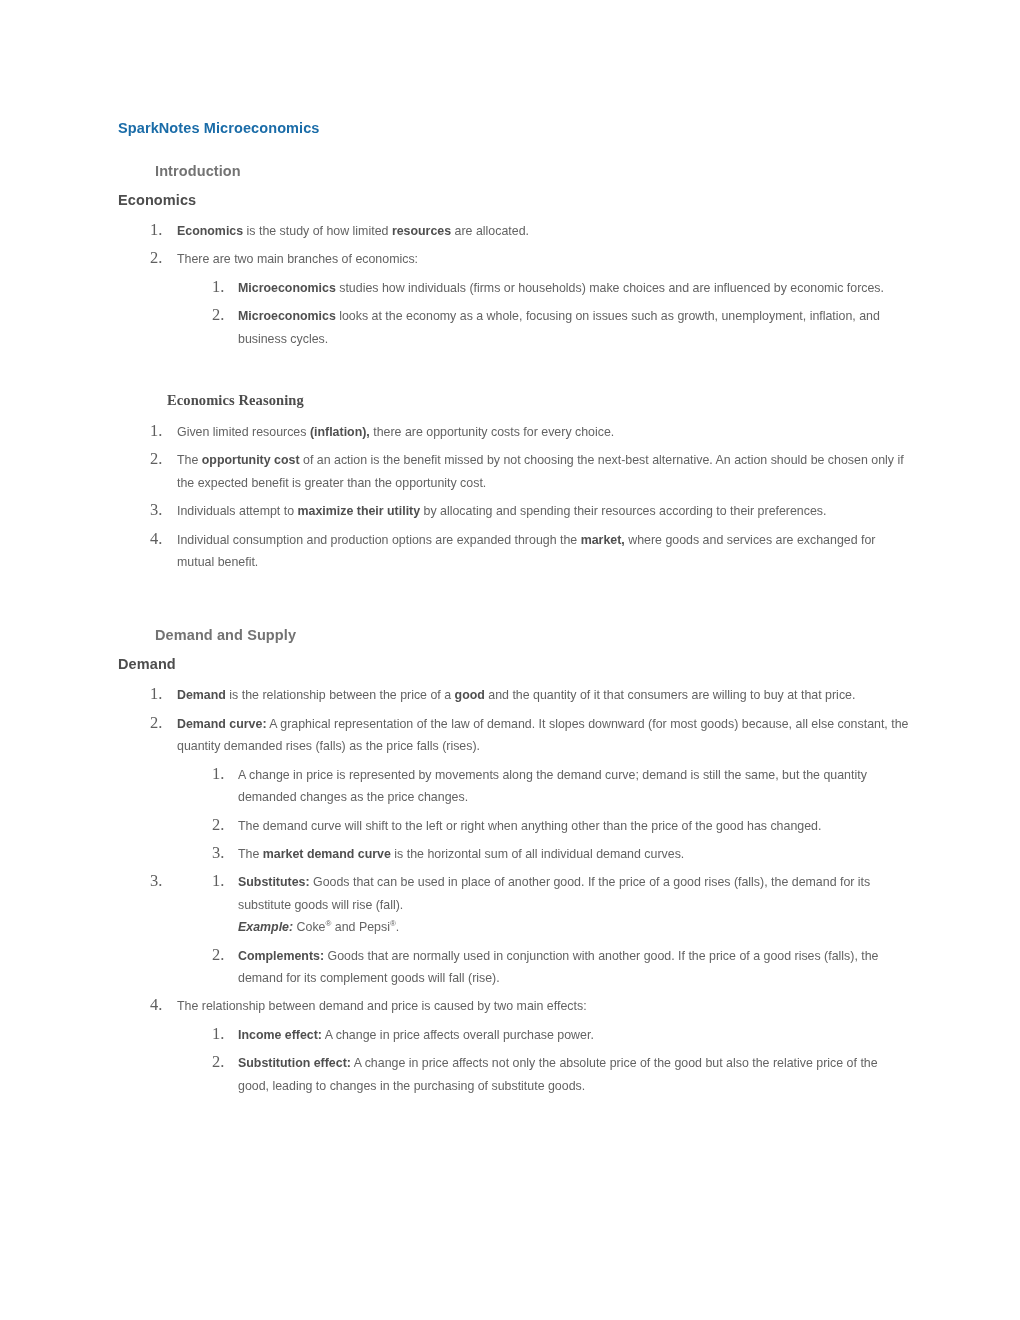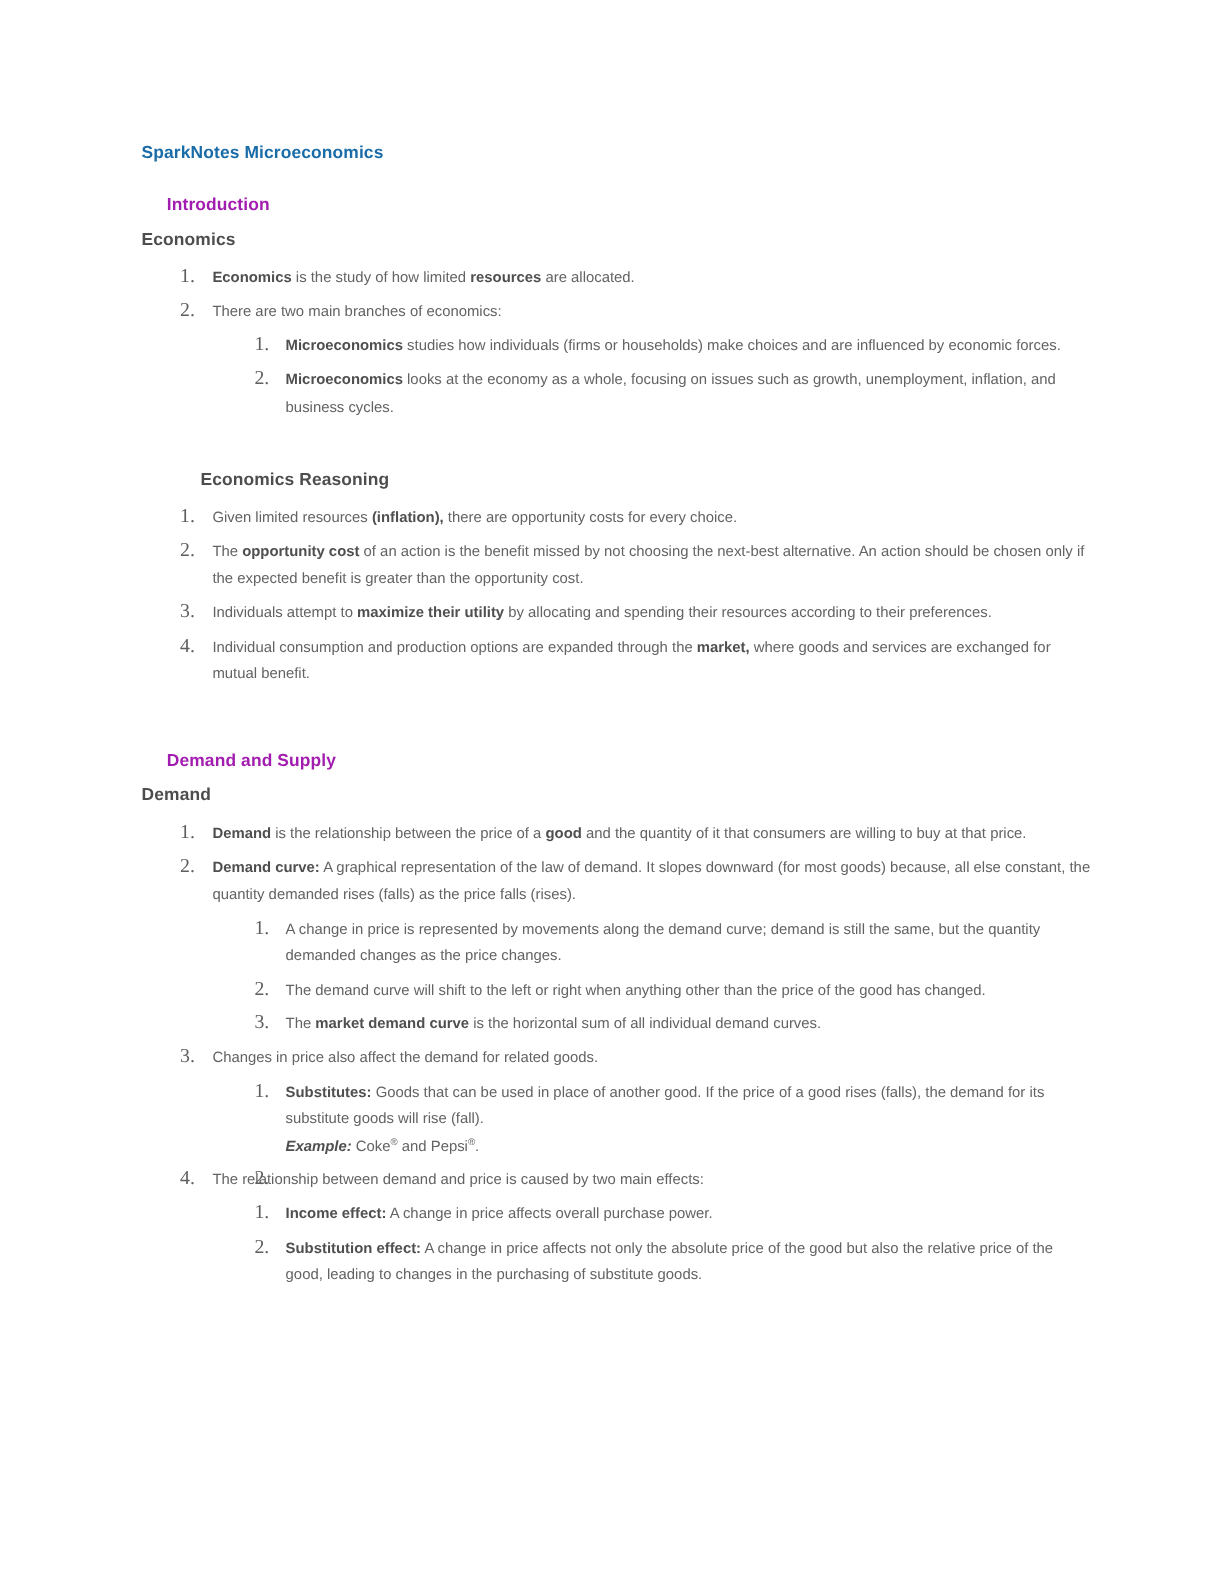--- a/index.html
+++ b/index.html
@@ -25,39 +25,40 @@
 
   
   .doc-title {
     color: #1A6CA8;
     font-size: 14.5px;
     font-weight: bold;
     margin: 0 0 27px 0;
     letter-spacing: 0.1px;
   }
   .h-blue {
-    color: #a21caf;
-    font-size: 14.5px;
-    font-weight: bold;
-    margin: 0 0 13px 21px;
+    color: #737373;
+    font-size: 14.5px;
+    font-weight: bold;
+    margin: 0 0 13px 37px;
     letter-spacing: 0.1px;
   }
   .h-gray-0 {
     color: #4d4d4d;
     font-size: 14.5px;
     font-weight: bold;
     margin: 0 0 12px 0;
     letter-spacing: 0.1px;
   }
   .h-gray-1 {
     color: #4d4d4d;
     font-size: 14.5px;
     font-weight: bold;
     margin: 0 0 12px 49px;
     letter-spacing: 0.1px;
+    font-family: Liberation Serif, serif;
   }
 
   
   .gap-lg { height: 48px; }
   .gap-md { height: 36px; }
 
   
   ol.lvl {
     list-style: none;
     margin: 0;
@@ -166,29 +167,29 @@
               <span class="txt">The demand curve will shift to the left or right when anything other than the price of the good has changed.</span>
             </li>
             <li>
               <span class="num">3.</span>
               <span class="txt">The <b>market demand curve</b> is the horizontal sum of all individual demand curves.</span>
             </li>
           </ol>
         </li>
         <li>
           <span class="num">3.</span>
-          <span class="txt">Changes in price also affect the demand for related goods.</span>
           <ol class="lvl lvl-2">
             <li>
               <span class="num">1.</span>
               <span class="txt"><b>Substitutes:</b> Goods that can be used in place of another good. If the price of a good rises (falls), the demand for its substitute goods will rise (fall).</span>
               <span class="ex"><i>Example:</i> Coke<sup>®</sup> and Pepsi<sup>®</sup>.</span>
             </li>
             <li>
               <span class="num">2.</span>
+              <span class="txt"><b>Complements:</b> Goods that are normally used in conjunction with another good. If the price of a good rises (falls), the demand for its complement goods will fall (rise).</span>
             </li>
           </ol>
         </li>
         <li>
           <span class="num">4.</span>
           <span class="txt">The relationship between demand and price is caused by two main effects:</span>
           <ol class="lvl lvl-2">
             <li>
               <span class="num">1.</span>
               <span class="txt"><b>Income effect:</b> A change in price affects overall purchase power.</span>

